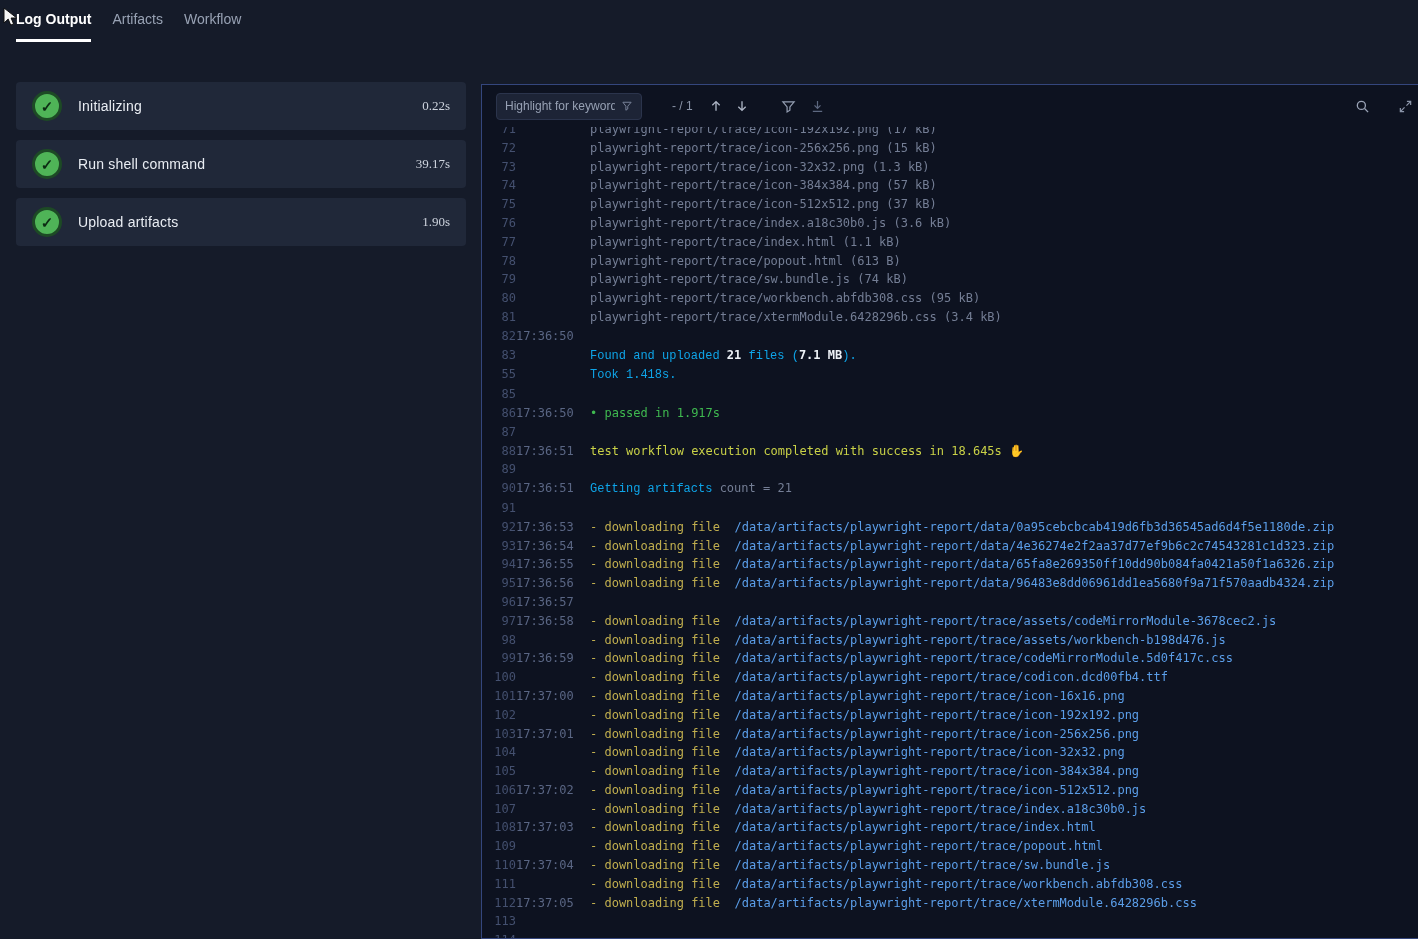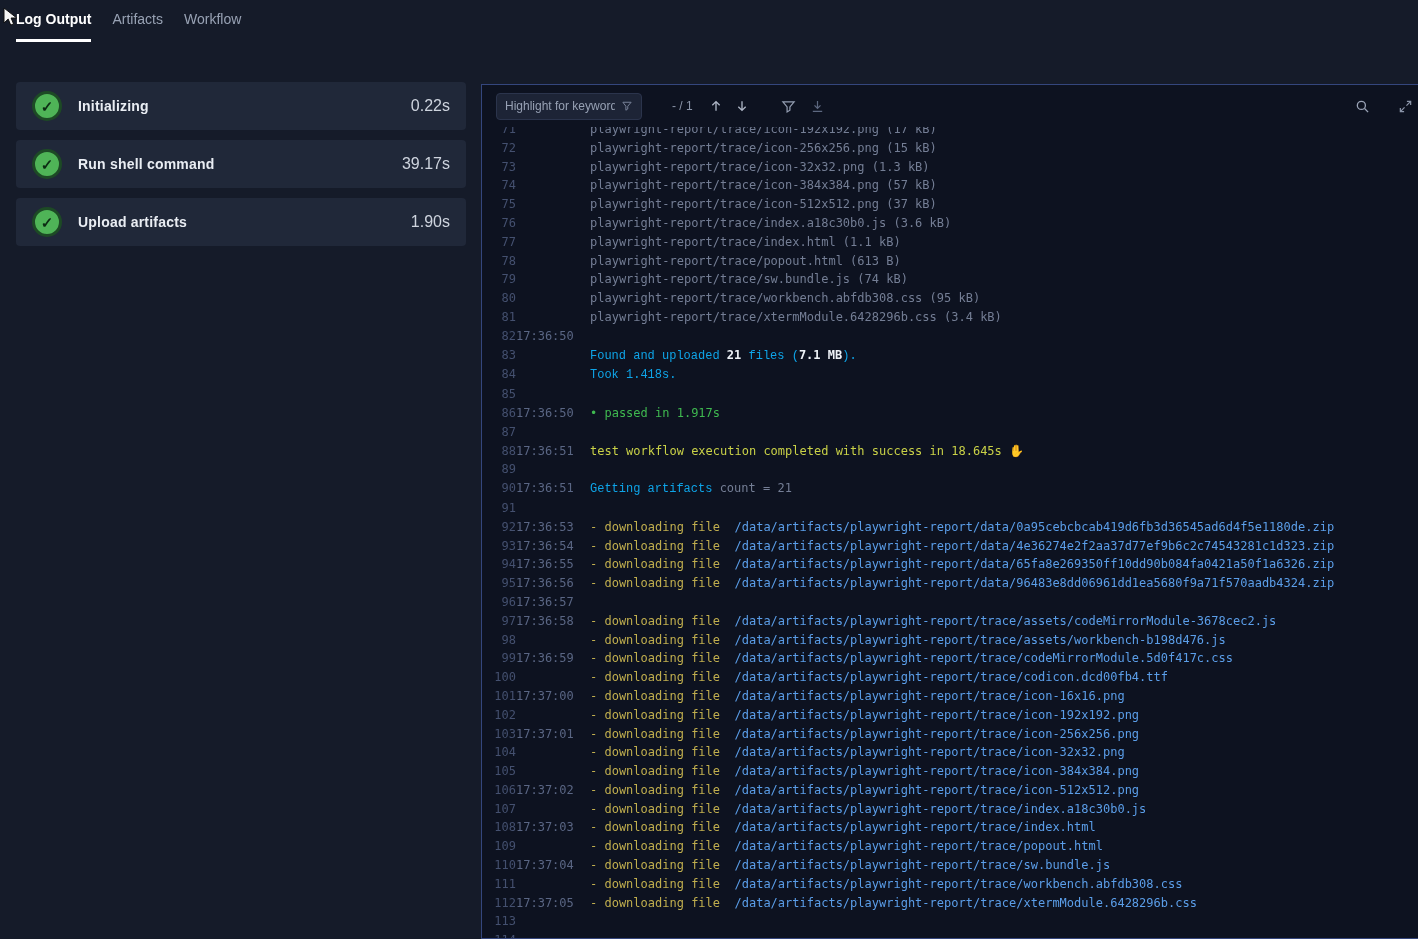--- a/index.html
+++ b/index.html
@@ -30,22 +30,22 @@
   .step-card {
     height:48px; background:#202839; border-radius:4px; margin-bottom:10px;
     display:flex; align-items:center; padding:0 16px; cursor:pointer;
   }
   .step-check {
     width:30px; height:30px; flex:none; border-radius:50%;
     background:#4fb457; border:3px solid #1d4a25; color:#0c2b13;
     display:flex; align-items:center; justify-content:center;
     font-size:15px; font-weight:bold; line-height:1;
   }
-  .step-label { margin-left:16px; font-size:14px; font-weight:700; color:#e9edf3; letter-spacing:.2px; }
-  .step-duration { margin-left:auto; font-size:16px; color:#ced4de; }
+  .step-label { margin-left:16px; font-size:14px; font-weight:400; color:#e9edf3; letter-spacing:.2px; }
+  .step-duration { margin-left:auto; font-size:13px; color:#ced4de;font-family:Liberation Serif, serif; }
 
   
   .log-panel {
     position:absolute; left:481px; top:84px; width:937px; height:855px;
     background:#0d1220; border:1px solid #34467d; border-right:none;
     overflow:hidden;
   }
   .log-toolbar { height:42px; display:flex; align-items:center; padding:0 14px; }
   .hl-input {
     width:146px; height:27px; background:#1d2436; border:1px solid #2b344c;
@@ -205,21 +205,21 @@
     <span class="lx"><span class="sg muted">playwright-report/trace/xtermModule.6428296b.css (3.4 kB)</span></span>
   </div><div class="log-row">
     <span class="ln">82</span>
     <span class="lt">17:36:50</span>
     <span class="lx"></span>
   </div><div class="log-row">
     <span class="ln">83</span>
     <span class="lt"></span>
     <span class="lx"><span class="sg bright">Found and uploaded </span><span class="sg bold">21</span><span class="sg bright"> files (</span><span class="sg bold">7.1 MB</span><span class="sg bright">).</span></span>
   </div><div class="log-row">
-    <span class="ln">84</span>
+    <span class="ln">55</span>
     <span class="lt"></span>
     <span class="lx"><span class="sg bright">Took 1.418s.</span></span>
   </div><div class="log-row">
     <span class="ln">85</span>
     <span class="lt"></span>
     <span class="lx"></span>
   </div><div class="log-row">
     <span class="ln">86</span>
     <span class="lt">17:36:50</span>
     <span class="lx"><span class="sg green">• passed in 1.917s</span></span>

